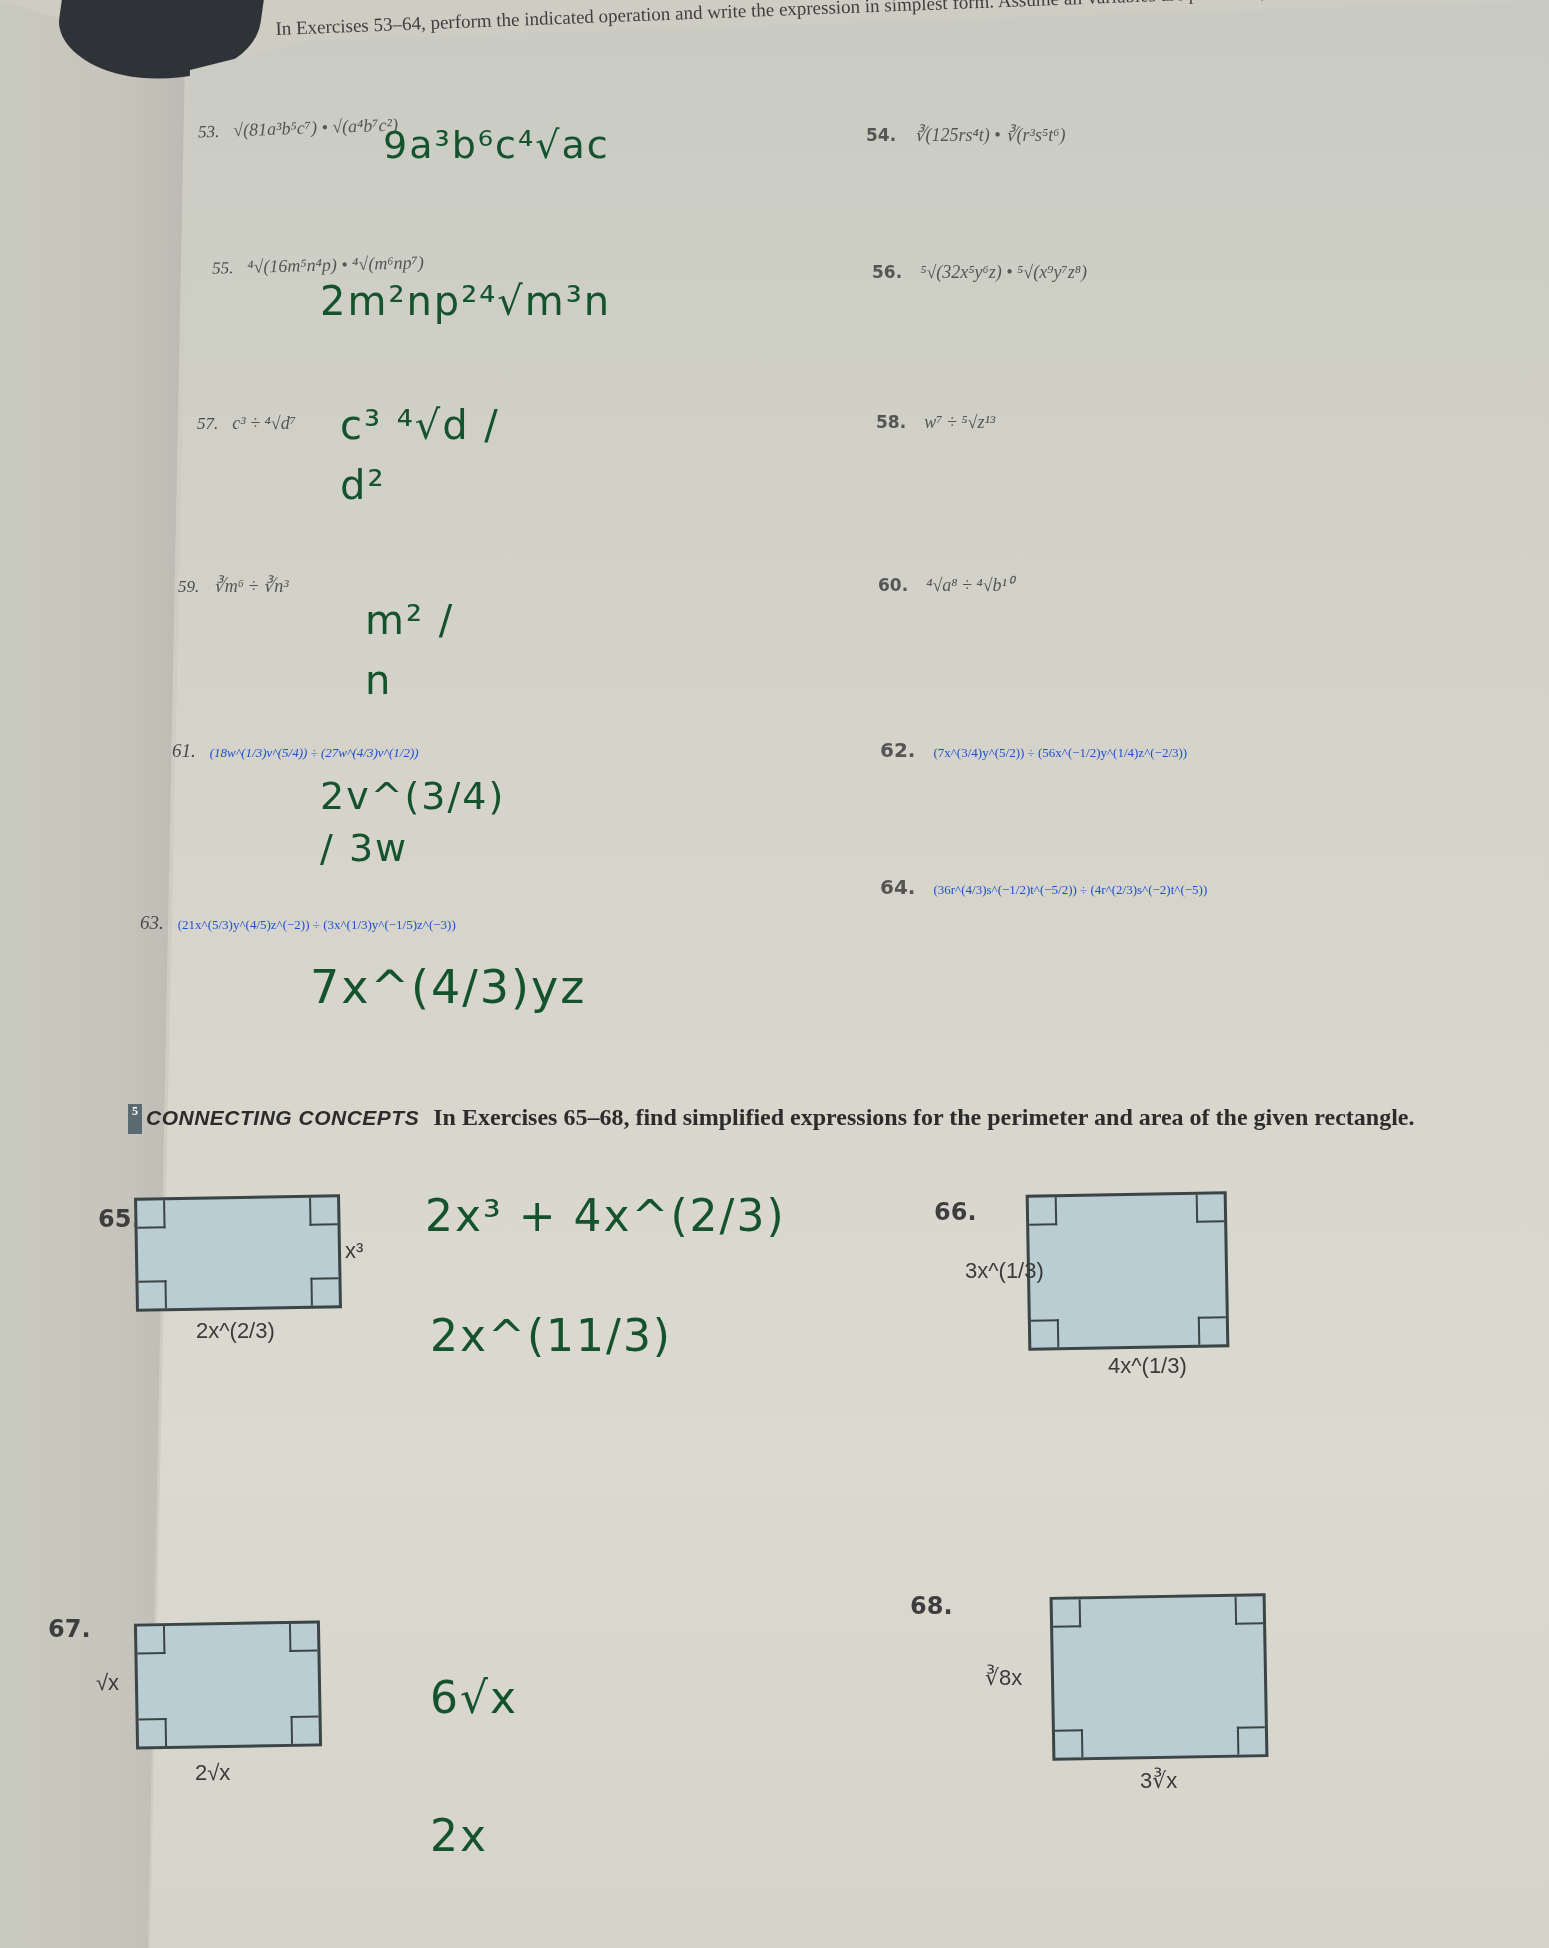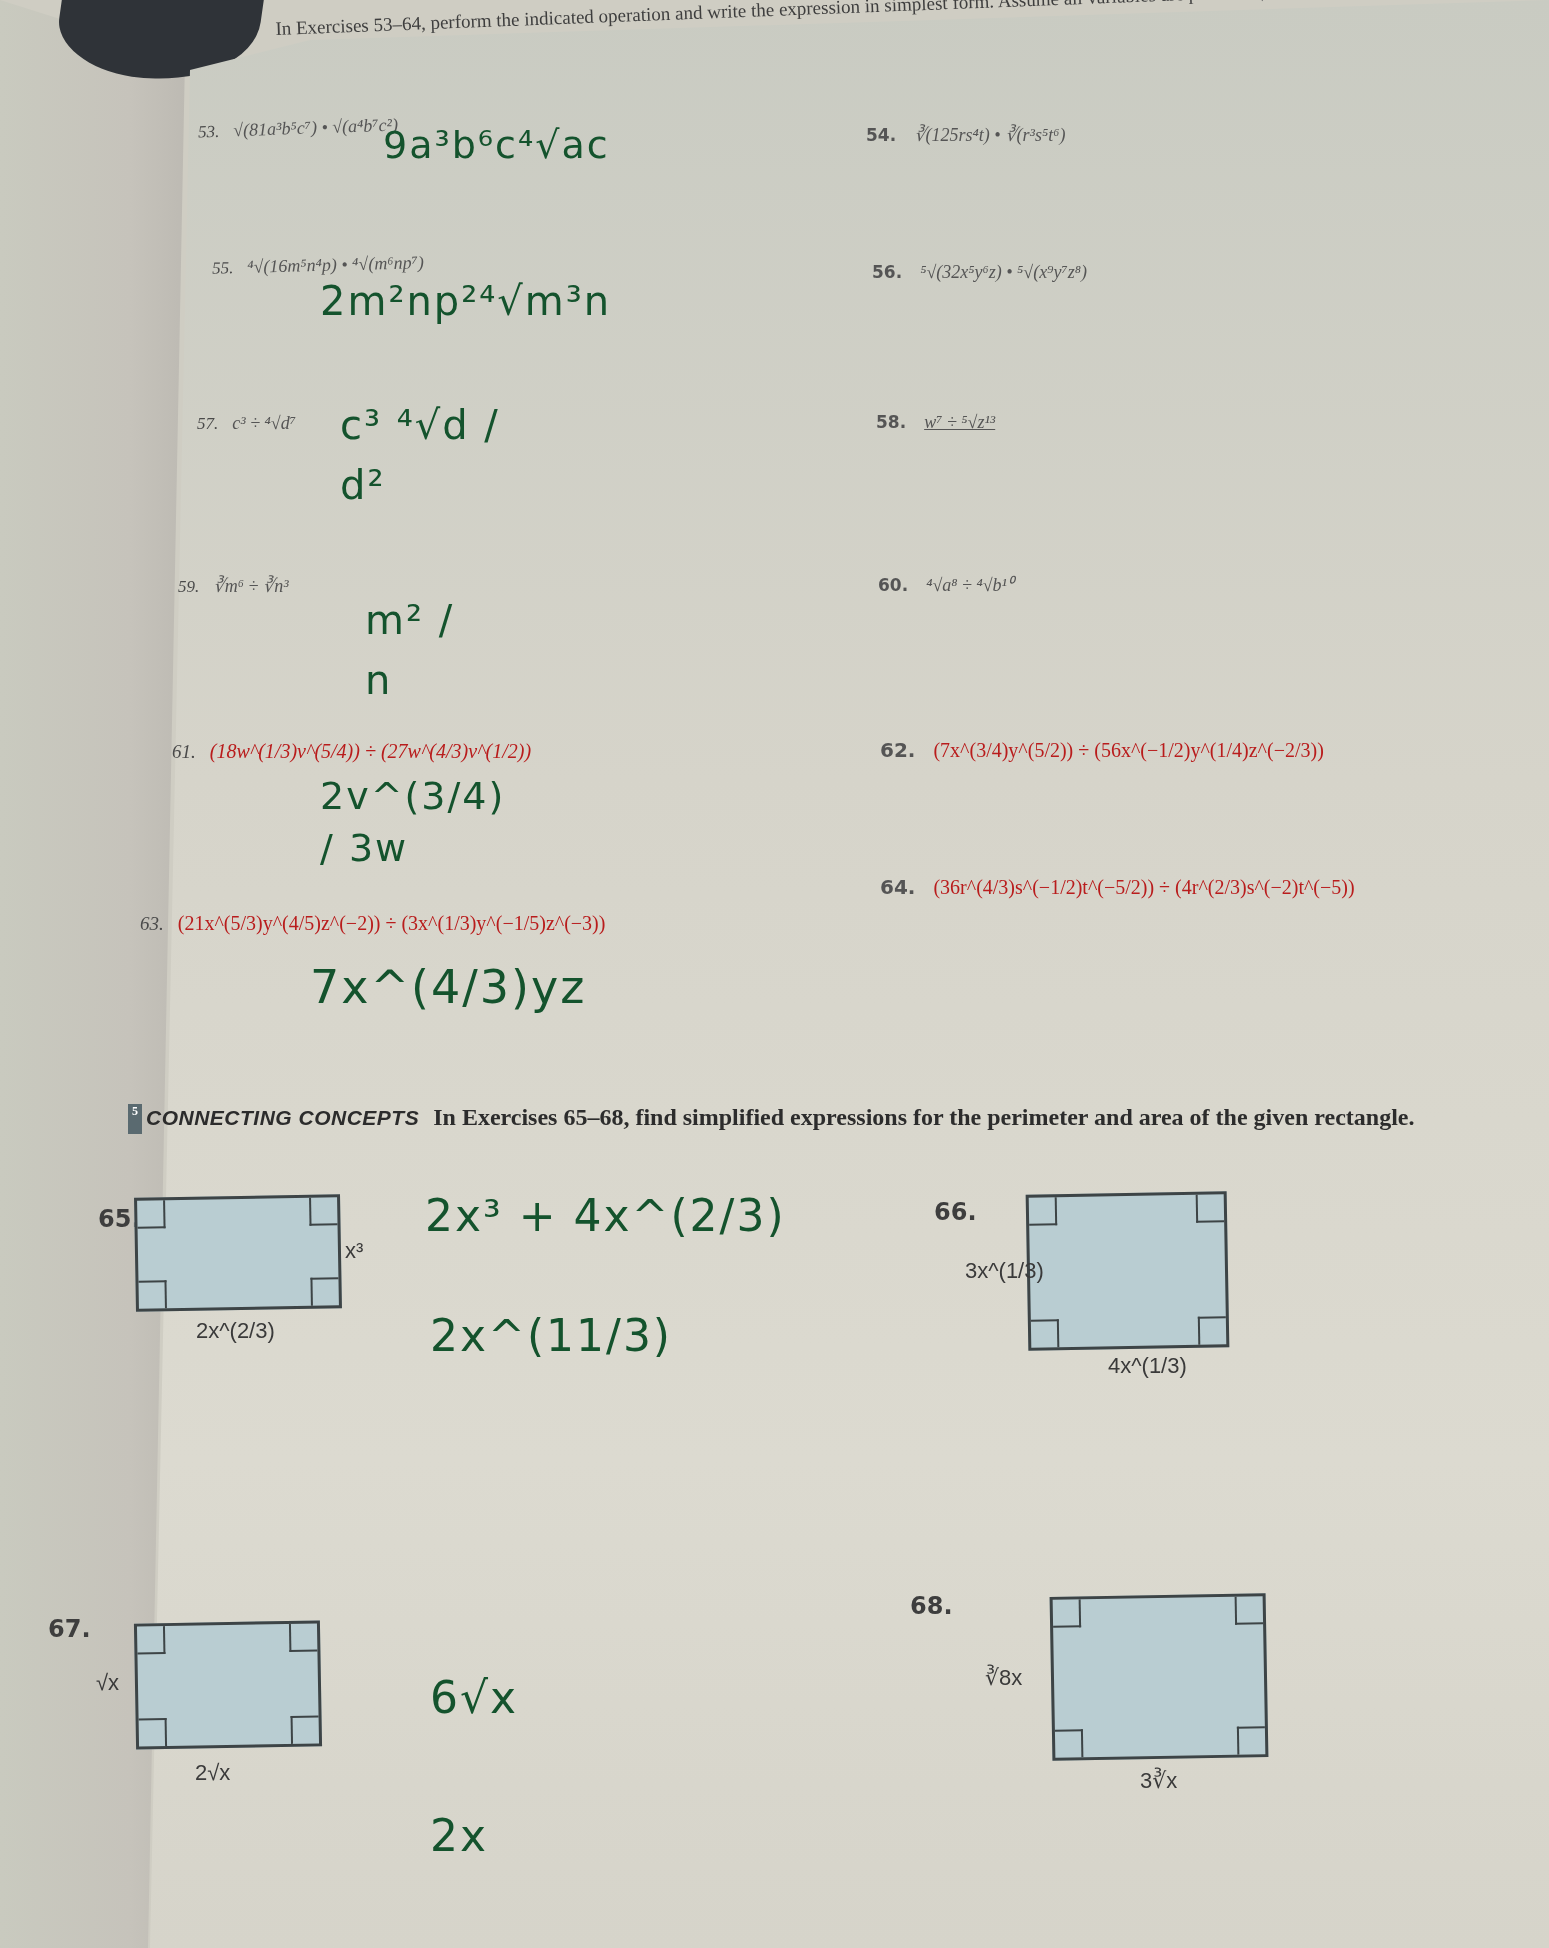--- a/index.html
+++ b/index.html
@@ -24,21 +24,21 @@
   }
   .abs { position: absolute; }
   .intro {
     left: 275px; top: 18px; width: 1170px; font-size: 19px; line-height: 22px;
     transform: rotate(-2.2deg); transform-origin: left top; color: #3e3e3e;
   }
   .intro em { font-style: italic; color: #707070; }
   .num-serif { font-family: "Liberation Serif", serif; font-style: italic; font-size: 17px; color: #4a4a4a; }
   .num-sans { font-family: "DejaVu Sans", sans-serif; font-weight: bold; font-size: 17px; color: #555; }
   .expr { font-family: "Liberation Serif", serif; font-style: italic; font-size: 18px; color: #555; }
-  .expr-r { font-family: "Liberation Serif", serif; font-size: 20px; color: #b91c1c; }
+  .expr-r { font-family: "Liberation Serif", serif; font-size: 13px; color: #1d4ed8; }
   .hand {
     font-family: "DejaVu Sans", sans-serif; color: #14532d; font-weight: normal;
     letter-spacing: 2px;
   }
   .section {
     left: 128px; top: 1100px; width: 1340px; font-size: 24px; font-weight: bold; color: #2c2c2c;
     line-height: 34px;
   }
   .section .cc { font-family: "Liberation Sans", sans-serif; font-style: italic; font-size: 21px; letter-spacing: 0.5px; }
   .badge {
@@ -91,21 +91,21 @@
 </div>
 
 <div class="abs" style="left:197px;top:413px;">
   <span class="num-serif">57.</span>
   <span class="expr" style="margin-left:10px;">c³ ÷ ⁴√d⁷</span>
 </div>
 <div class="abs hand" style="left:340px;top:395px;font-size:40px;width:200px;line-height:60px;">c³ ⁴√d / d²</div>
 
 <div class="abs" style="left:876px;top:412px;">
   <span class="num-sans">58.</span>
-  <span class="expr" style="margin-left:14px;text-decoration:underline;">w⁷ ÷ ⁵√z¹³</span>
+  <span class="expr" style="margin-left:14px;">w⁷ ÷ ⁵√z¹³</span>
 </div>
 
 <div class="abs" style="left:178px;top:575px;">
   <span class="num-serif">59.</span>
   <span class="expr" style="margin-left:10px;">∛m⁶ ÷ ∛n³</span>
 </div>
 <div class="abs hand" style="left:365px;top:590px;font-size:40px;width:120px;line-height:60px;">m² / n</div>
 
 <div class="abs" style="left:878px;top:572px;">
   <span class="num-sans">60.</span>

